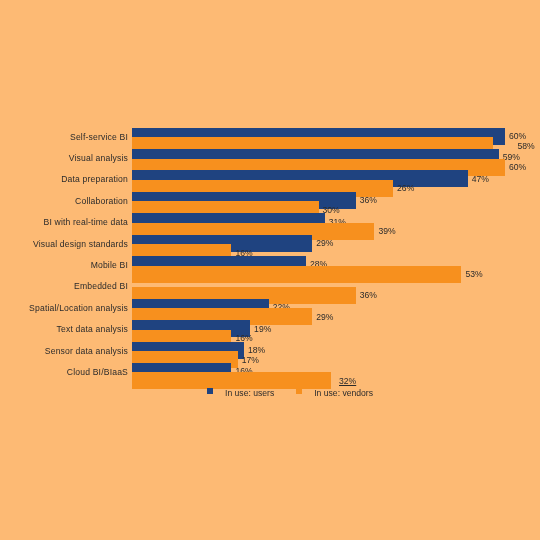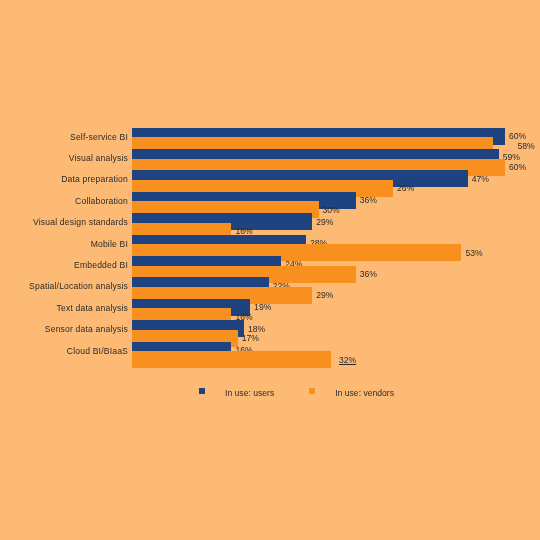--- a/index.html
+++ b/index.html
@@ -82,25 +82,24 @@
     width: 540px;
     display: flex;
     justify-content: center;
     align-items: center;
     gap: 22px;
     padding-left: 40px;
     box-sizing: border-box;
   }
   .legend-item {
     display: flex;
-    gap: 20px;
+    gap: 12px;
     font-size: 8.6px;
     color: #2b2b2b;
     white-space: nowrap;
-    margin-left: 13px;
   }
   .legend-swatch {
     width: 6px;
     height: 6px;
     display: inline-block;
   }
   .legend-swatch.users   { background: #1F4380; }
   .legend-swatch.vendors { background: #F7901E; }
 </style>
 </head>
@@ -154,20 +153,33 @@
             <div class="bar users" title="Collaboration — In use: users: 36%" style="width: 223.8px;"></div>
             <div class="val-label" style="left: 223.8px;">36%</div>
           </div>
           <div class="bar-wrap vendors">
             <div class="bar vendors" title="Collaboration — In use: vendors: 30%" style="width: 186.5px;"></div>
             <div class="val-label" style="left: 186.5px;">30%</div>
           </div>
         </div>
       </div>
       <div class="row">
+        <div class="cat-label">BI with real-time data</div>
+        <div class="bars">
+          <div class="bar-wrap users">
+            <div class="bar users" title="BI with real-time data — In use: users: 31%" style="width: 192.717px;"></div>
+            <div class="val-label" style="left: 192.717px;">31%</div>
+          </div>
+          <div class="bar-wrap vendors">
+            <div class="bar vendors" title="BI with real-time data — In use: vendors: 39%" style="width: 242.45px;"></div>
+            <div class="val-label" style="left: 242.45px;">39%</div>
+          </div>
+        </div>
+      </div>
+      <div class="row">
         <div class="cat-label">Visual design standards</div>
         <div class="bars">
           <div class="bar-wrap users">
             <div class="bar users" title="Visual design standards — In use: users: 29%" style="width: 180.283px;"></div>
             <div class="val-label" style="left: 180.283px;">29%</div>
           </div>
           <div class="bar-wrap vendors">
             <div class="bar vendors" title="Visual design standards — In use: vendors: 16%" style="width: 99.4667px;"></div>
             <div class="val-label" style="left: 99.4667px;">16%</div>
           </div>
@@ -182,24 +194,20 @@
           </div>
           <div class="bar-wrap vendors">
             <div class="bar vendors" title="Mobile BI — In use: vendors: 53%" style="width: 329.483px;"></div>
             <div class="val-label" style="left: 329.483px;">53%</div>
           </div>
         </div>
       </div>
       <div class="row">
         <div class="cat-label">Embedded BI</div>
         <div class="bars">
-          <div class="bar-wrap users">
-            <div class="bar users" title="Embedded BI — In use: users: 24%" style="width: 149.2px;"></div>
-            <div class="val-label" style="left: 149.2px;">24%</div>
-          </div>
           <div class="bar-wrap vendors">
             <div class="bar vendors" title="Embedded BI — In use: vendors: 36%" style="width: 223.8px;"></div>
             <div class="val-label" style="left: 223.8px;">36%</div>
           </div>
         </div>
       </div>
       <div class="row">
         <div class="cat-label">Spatial/Location analysis</div>
         <div class="bars">
           <div class="bar-wrap users">

